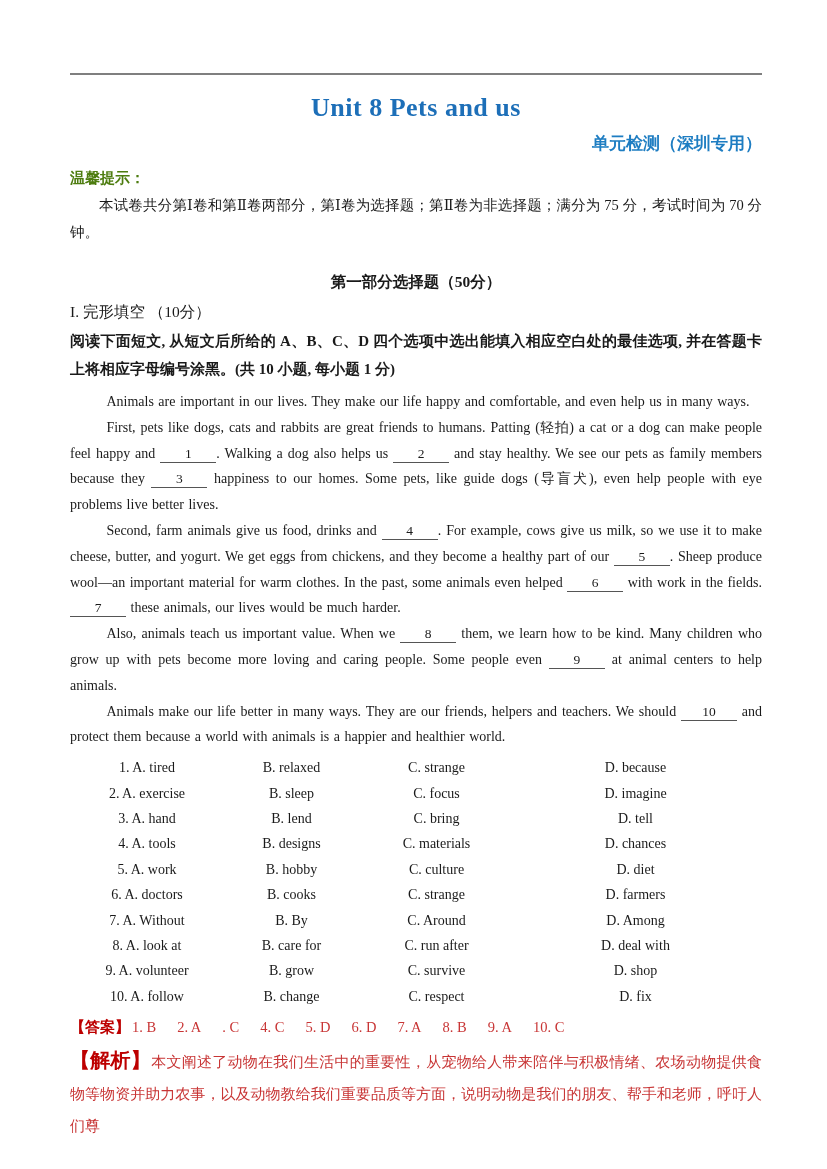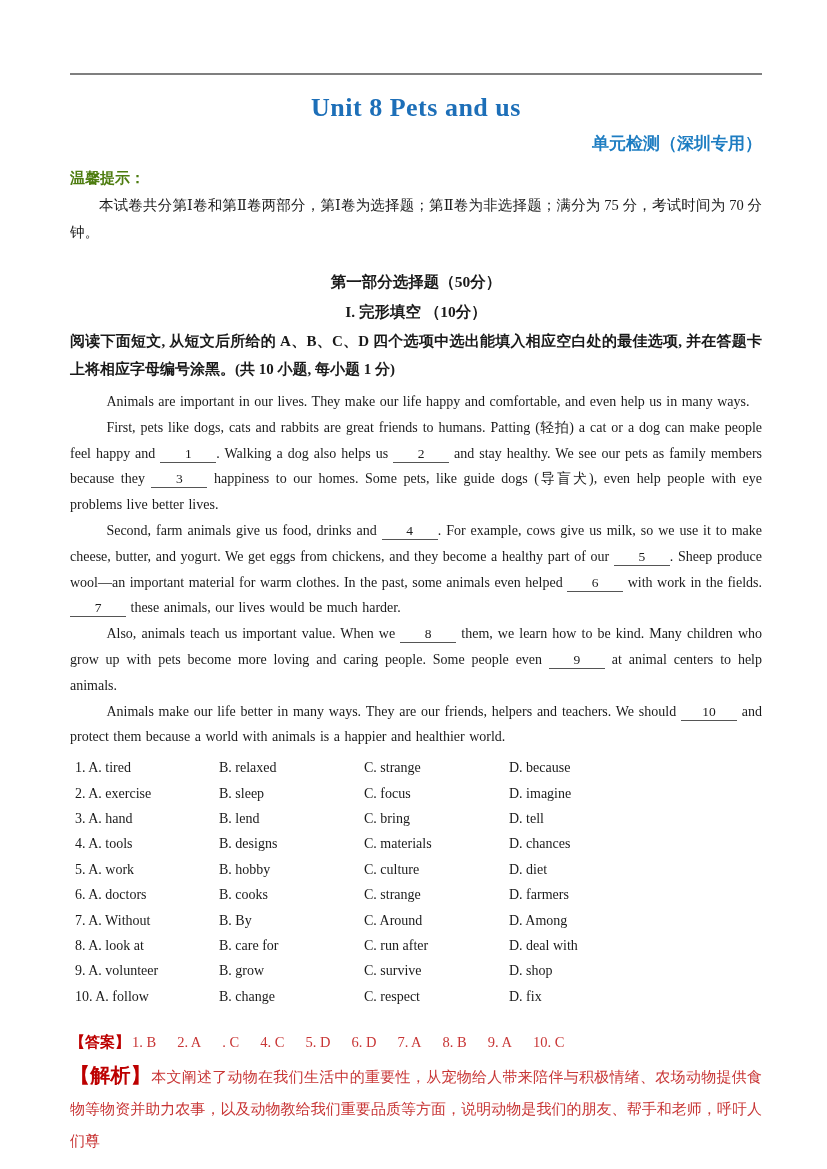--- a/index.html
+++ b/index.html
@@ -51,22 +51,21 @@
   }
   .section-heading {
     margin-top: 26px;
     text-align: center;
     font-size: 15.5px;
     font-weight: bold;
   }
   .part-heading {
     margin-top: 9px;
     font-size: 15.5px;
-    font-weight: bold;
-    text-align: center;
+    font-weight: normal;
   }
   .instructions {
     margin-top: 4px;
     font-size: 15px;
     font-weight: bold;
     line-height: 28px;
     text-align: justify;
   }
   .passage { margin-top: 6px; }
   .passage .para {
@@ -78,31 +77,31 @@
   }
   .blank {
     display: inline-block;
     min-width: 56px;
     text-align: center;
     border-bottom: 1.3px solid #555;
     line-height: 16px;
     text-indent: 0;
     font-size: 13.5px;
   }
-  .options-table { margin-top: 5px; }
+  .options-table { margin-top: 5px; text-align: center; }
   .q-row {
     display: grid;
     grid-template-columns: 144px 145px 145px 1fr;
     font-size: 14px;
     line-height: 25.4px;
     padding-left: 5px;
   }
   .q-cell { white-space: nowrap; }
   .answer-line {
-    margin-top: 20px;
+    margin-top: 5px;
     font-size: 14.5px;
     line-height: 26px;
     display: flex;
     align-items: flex-end;
   }
   .answer-label, .analysis-label {
     font-weight: bold;
     color: var(--label-red, #bd0000);
     font-size: 15px;
     flex: 0 0 auto;

